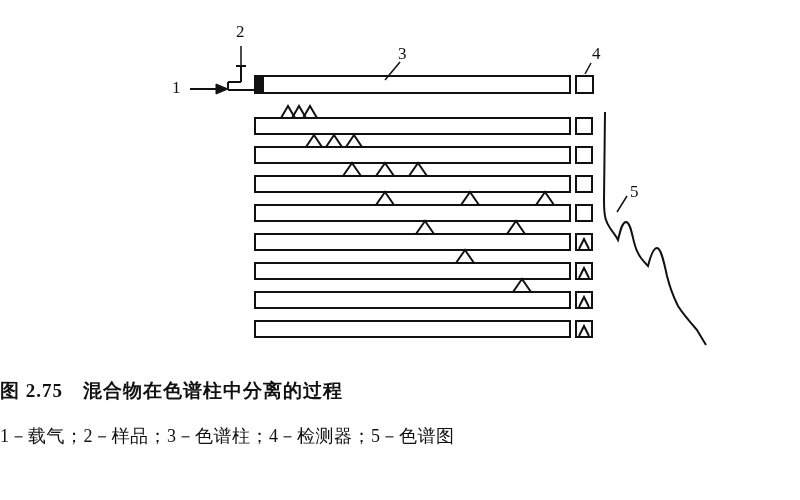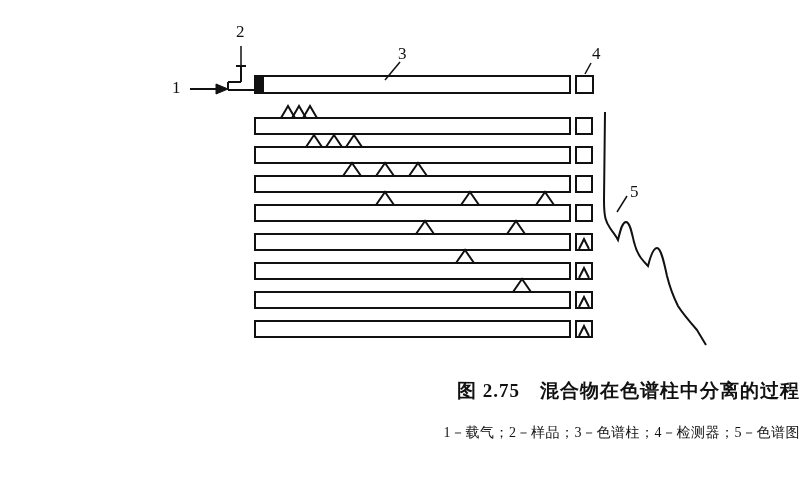--- a/index.html
+++ b/index.html
@@ -19,32 +19,32 @@
   #figure-svg {
     position: absolute;
     left: 0;
     top: 0;
     width: 800px;
     height: 500px;
   }
   .caption {
     position: absolute;
     width: 800px;
-    text-align: right;
+    text-align: left;
     color: #111111;
   }
   #fig-caption {
     top: 378px;
     font-size: 19px;
     font-weight: bold;
     letter-spacing: 1px;
   }
   #fig-legend {
     top: 424px;
-    font-size: 14px;
+    font-size: 18px;
     letter-spacing: 0.5px;
   }
   .lbl {
     position: absolute;
     font-size: 17px;
     font-family: "Liberation Serif", serif;
     color: #111111;
   }
 </style>
 </head>

